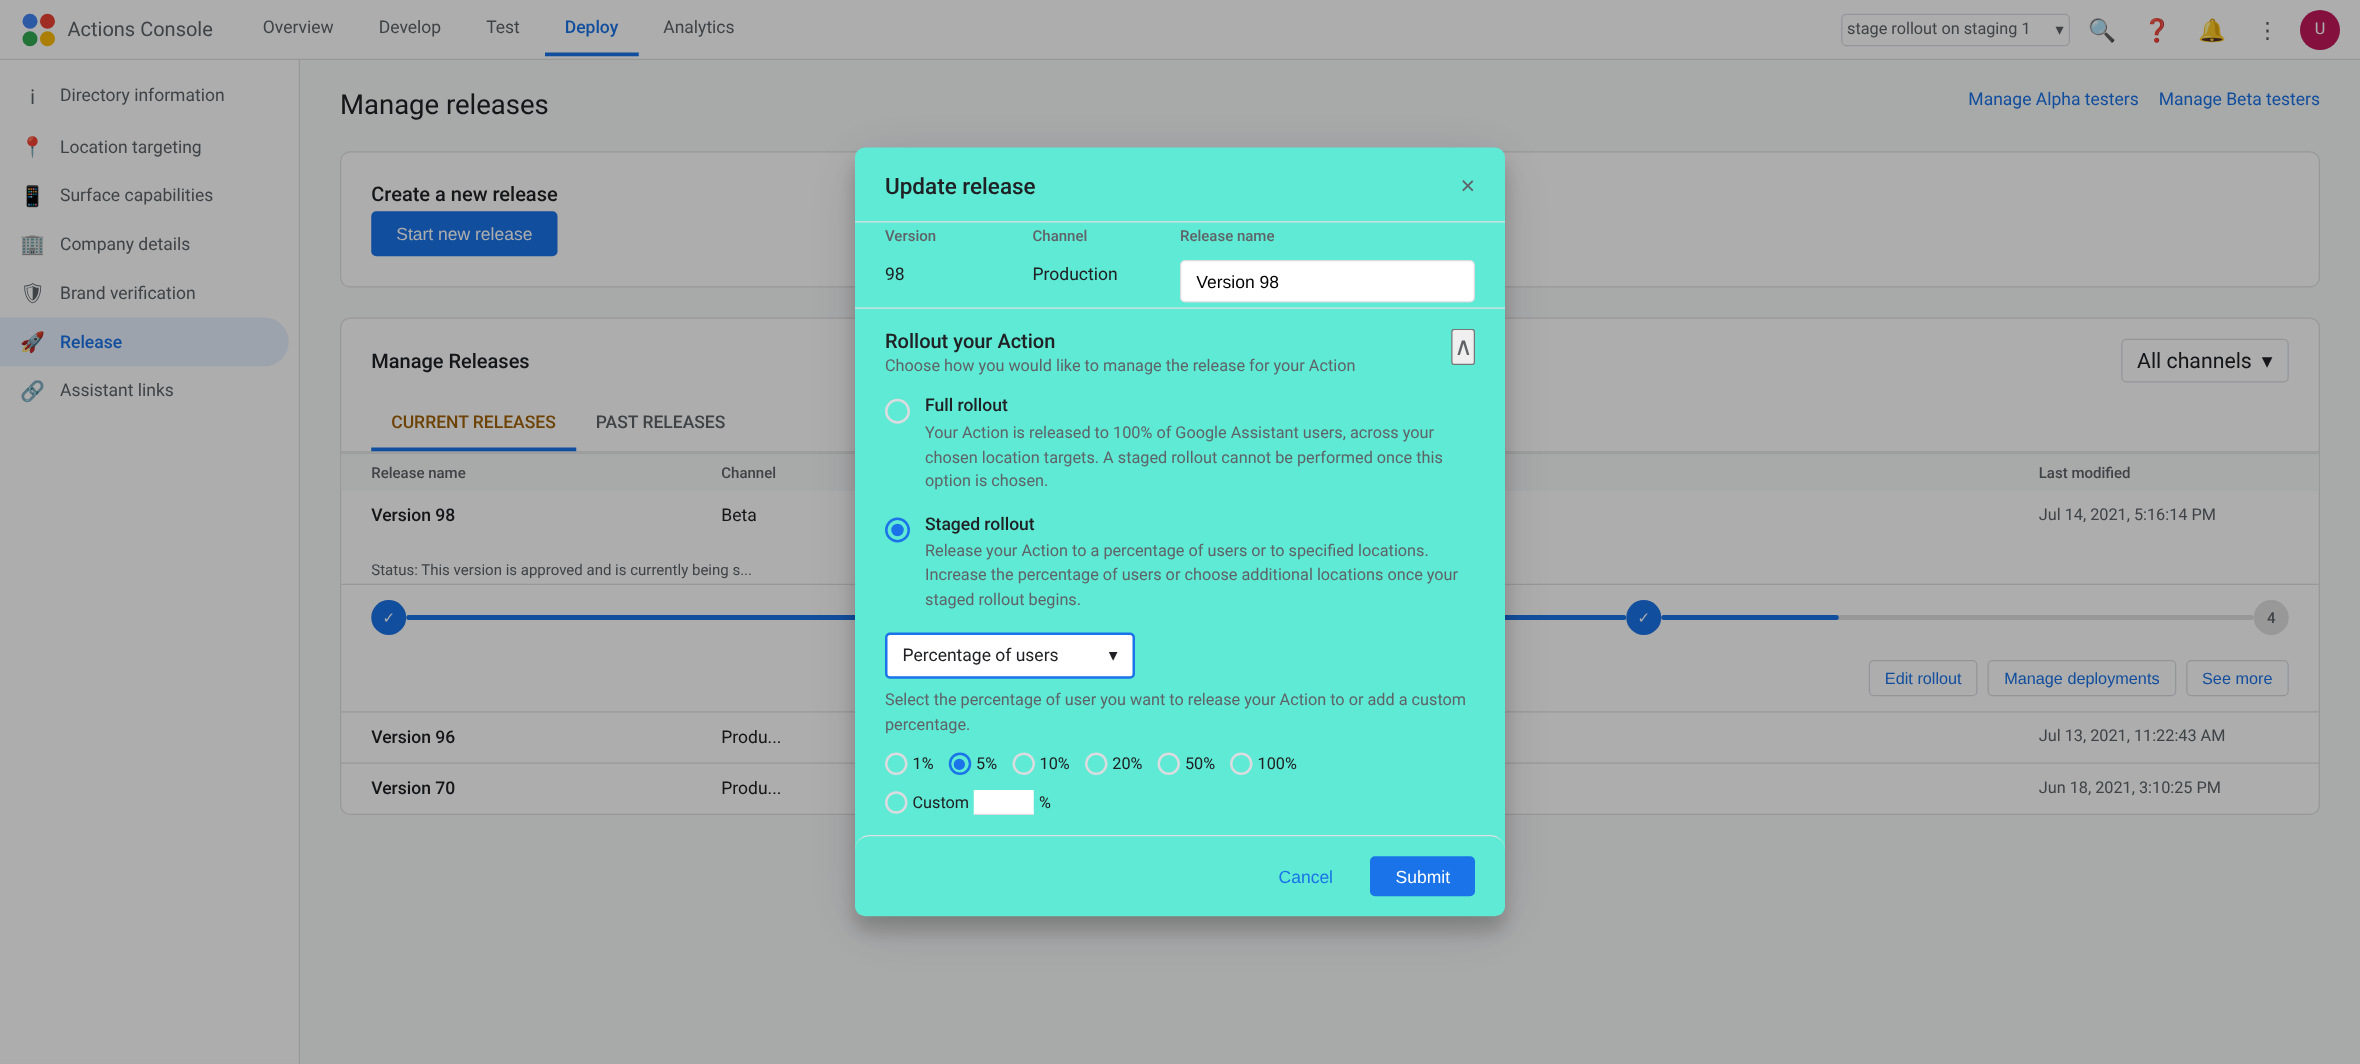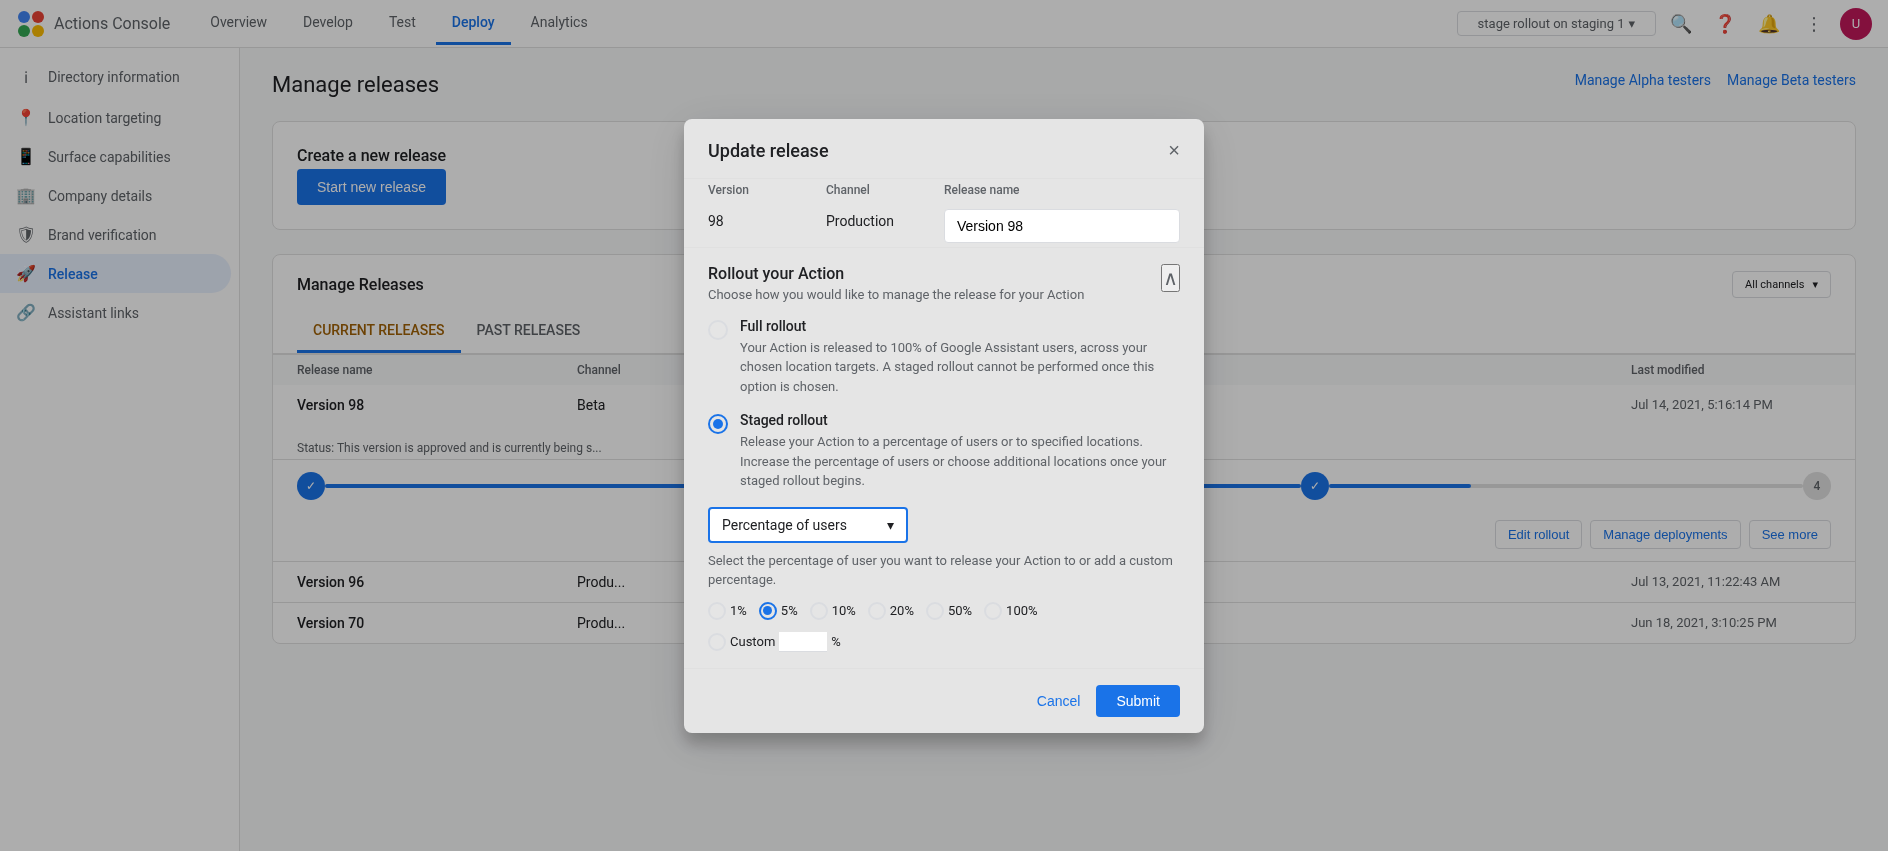--- a/index.html
+++ b/index.html
@@ -15,23 +15,23 @@
     .google-dot { width: 30px; height: 30px; }
     .topnav-brand { font-size: 16px; color: #5f6368; }
     .topnav-tabs { display: flex; gap: 4px; }
     .topnav-tab {
       padding: 12px 16px; font-size: 14px; color: #5f6368; cursor: pointer;
       border-bottom: 3px solid transparent; text-decoration: none;
     }
     .topnav-tab.active { color: #1a73e8; border-bottom-color: #1a73e8; font-weight: 500; }
     .topnav-right { margin-left: auto; display: flex; align-items: center; gap: 8px; }
     .stage-selector {
-      display: flex; align-items: flex-start; gap: 4px;
+      display: flex; align-items: flex-start; gap: 20px;
       font-size: 13px; color: #5f6368; cursor: pointer;
-      border: 1px solid #dadce0; border-radius: 4px; padding: 4px 20px;
+      border: 1px solid #dadce0; border-radius: 4px; padding: 4px 4px;
     }
     .icon-btn {
       width: 36px; height: 36px; border-radius: 50%; display: flex;
       align-items: center; justify-content: center; cursor: pointer; color: #5f6368;
       font-size: 18px;
     }
     .avatar { width: 32px; height: 32px; border-radius: 50%; background: #c2185b; display: flex; align-items: center; justify-content: center; color: #fff; font-size: 13px; cursor: pointer; }
 
     
     .layout { display: flex; height: calc(100vh - 48px); }
@@ -64,21 +64,21 @@
       background: #1a73e8; color: #fff; border: none; border-radius: 4px;
       padding: 10px 20px; font-size: 14px; cursor: pointer; font-weight: 500;
     }
 
     
     .manage-releases { background: #fff; border: 1px solid #e0e0e0; border-radius: 8px; padding: 16px 0 0 0; }
     .manage-releases-header { display: flex; justify-content: space-between; align-items: center; padding: 0 24px 12px; }
     .manage-releases-title { font-size: 16px; font-weight: 500; }
     .channel-selector {
       display: flex; align-items: center; border: 1px solid #dadce0; border-radius: 4px;
-      padding: 6px 12px; cursor: pointer; font-size: 11px; gap: 8px;
+      padding: 6px 12px; cursor: pointer; font-size: 17px; gap: 8px;
     }
     .tabs-bar { display: flex; border-bottom: 1px solid #e0e0e0; padding: 0 24px; margin-bottom: 0; }
     .tab-item {
       padding: 12px 16px; cursor: pointer; font-size: 14px; color: #5f6368;
       border-bottom: 3px solid transparent; font-weight: 500;
     }
     .tab-item.active { color: #a16207; border-bottom-color: #1a73e8; }
     .table-header {
       display: grid; grid-template-columns: 280px 120px 1fr 200px;
       padding: 8px 24px; background: #f8f9fa; border-top: 1px solid #e0e0e0;
@@ -109,21 +109,21 @@
     }
 
     
     .overlay {
       position: fixed; inset: 0; background: rgba(0,0,0,0.32); z-index: 100;
       display: flex; align-items: center; justify-content: center;
     }
 
     
     .dialog {
-      background: #e5e5e5; border-radius: 8px; width: 520px; max-height: 90vh;
+      background: #5eead4; border-radius: 8px; width: 520px; max-height: 90vh;
       overflow-y: auto; box-shadow: 0 11px 15px rgba(0,0,0,0.2), 0 9px 46px rgba(0,0,0,0.12);
     }
     .dialog-header {
       display: flex; align-items: center; justify-content: space-between;
       padding: 20px 24px 16px; border-bottom: 1px solid #e0e0e0;
     }
     .dialog-title { font-size: 18px; font-weight: 500; color: #202124; }
     .close-btn { cursor: pointer; color: #5f6368; font-size: 20px; background: none; border: none; }
     .dialog-section { padding: 4px 24px; }
     .version-table { display: grid; grid-template-columns: 1fr 1fr 2fr; gap: 8px 0; }
@@ -166,22 +166,22 @@
       display: flex; align-items: center; justify-content: center; flex-shrink: 0;
     }
     .pct-radio.selected { border-color: #1a73e8; }
     .pct-inner { width: 9px; height: 9px; border-radius: 50%; background: #1a73e8; }
     .custom-input {
       border: none; border-bottom: 1px solid #dadce0; width: 48px; text-align: center;
       font-size: 13px; padding: 2px 4px; outline: none;
     }
 
     .dialog-footer {
-      display: flex; justify-content: flex-end; gap: 0;
-      padding: 16px 24px; border-top: 1px solid #e0e0e0;
+      display: flex; justify-content: flex-end; gap: 14px;
+      padding: 16px 24px; border-top: 1px solid #e0e0e0; border-radius: 12px;
     }
     .btn-cancel {
       background: none; border: none; color: #1a73e8; font-size: 14px;
       font-weight: 500; padding: 8px 16px; cursor: pointer; border-radius: 4px;
     }
     .btn-submit {
       background: #1a73e8; color: #fff; border: none; border-radius: 4px;
       padding: 8px 20px; font-size: 14px; font-weight: 500; cursor: pointer;
     }
 

